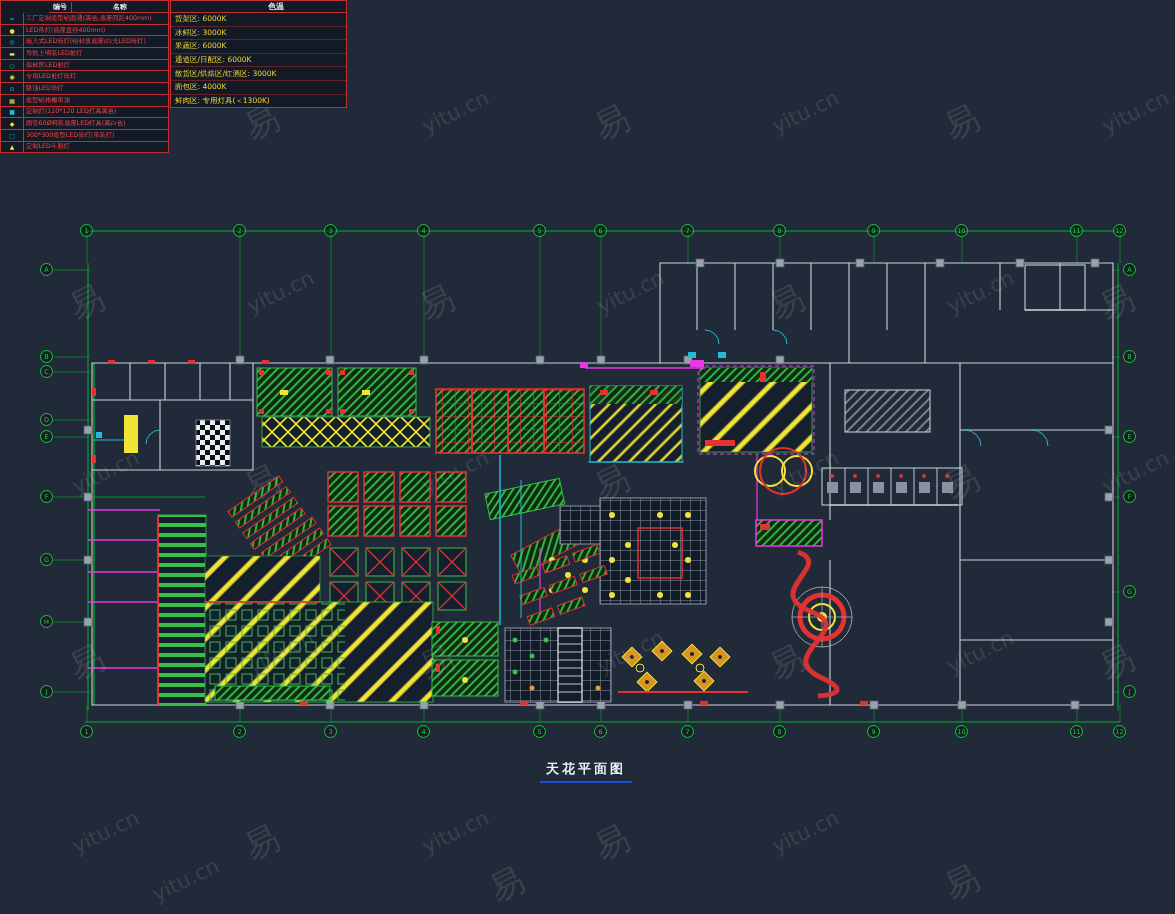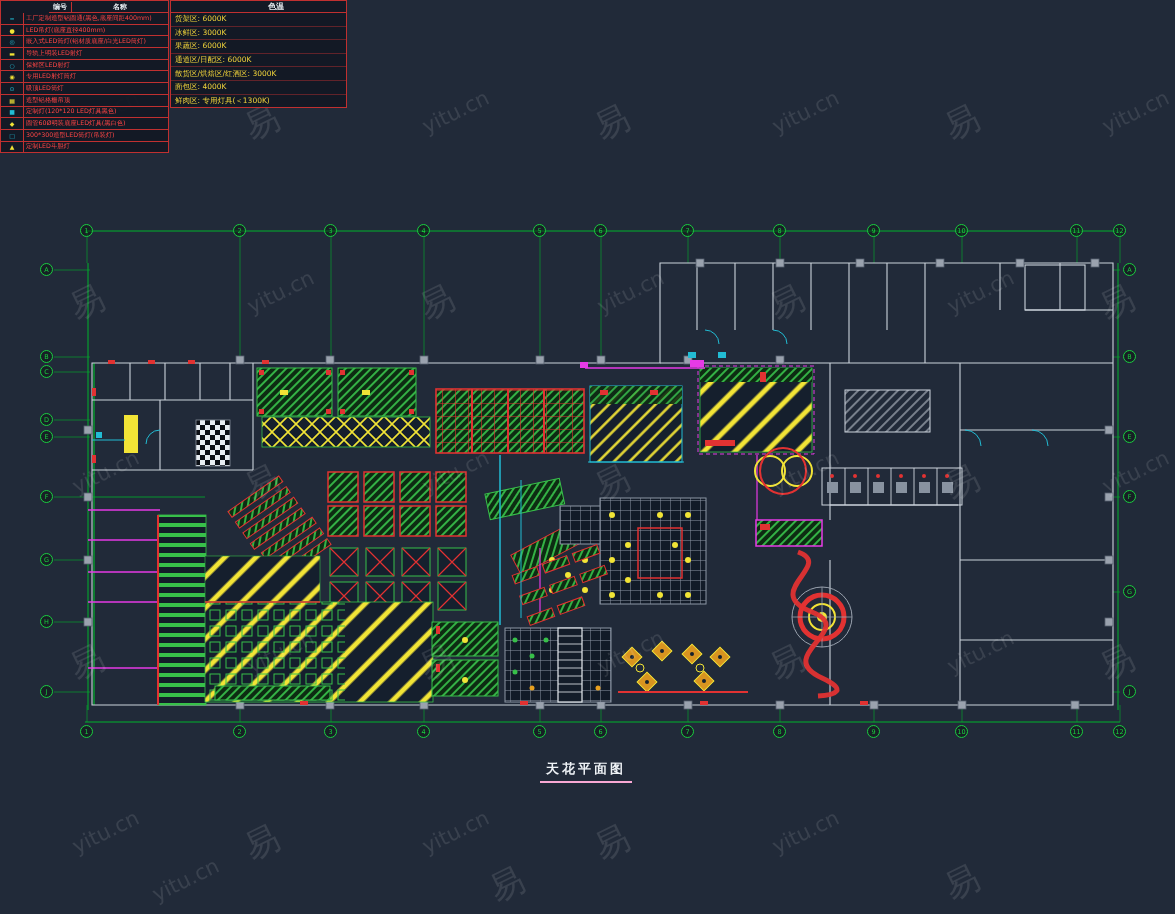--- a/index.html
+++ b/index.html
@@ -36,21 +36,21 @@
   .temp .row{height:12.6px;color:#f2d53a;font-size:7.5px;padding-left:4px;display:flex;
              align-items:center;border-bottom:1px solid rgba(192,48,48,.45);white-space:nowrap;overflow:hidden;}
   .temp .row:last-child{border-bottom:none;}
 
   
   .bub{position:absolute;width:13px;height:13px;border:1px solid #19cf3f;border-radius:50%;
        color:#19cf3f;font-size:6.5px;display:flex;align-items:center;justify-content:center;
        background:rgba(10,18,14,.45);box-sizing:border-box;}
 
   .title{position:absolute;left:540px;top:760px;color:#eef2f6;font-size:13px;font-weight:bold;
-         letter-spacing:3px;border-bottom:2px solid #f9a8d4;padding:0 6px 3px;}
+         letter-spacing:3px;border-bottom:2px solid #1d4ed8;padding:0 6px 3px;}
 </style>
 </head>
 <body>
 
 <div class="canvas">
 
   <svg class="plan" width="1175" height="914" viewBox="0 0 1175 914">
     <defs>
       <pattern id="hg" patternUnits="userSpaceOnUse" width="6" height="6" patternTransform="rotate(45)">
         <rect width="6" height="6" fill="#0d2c12"></rect>

